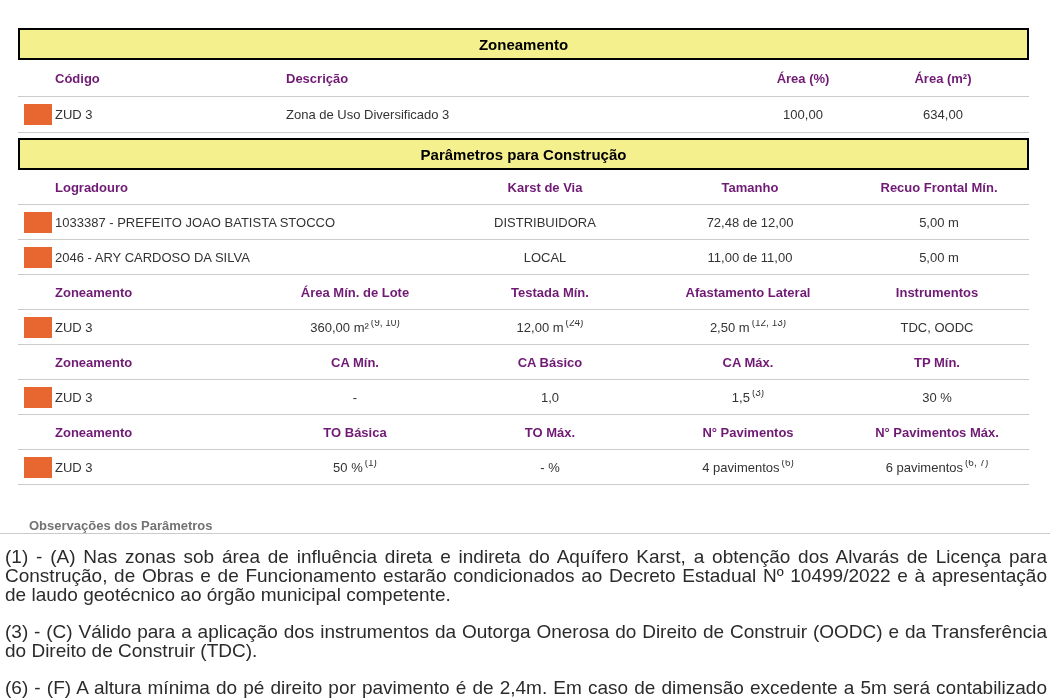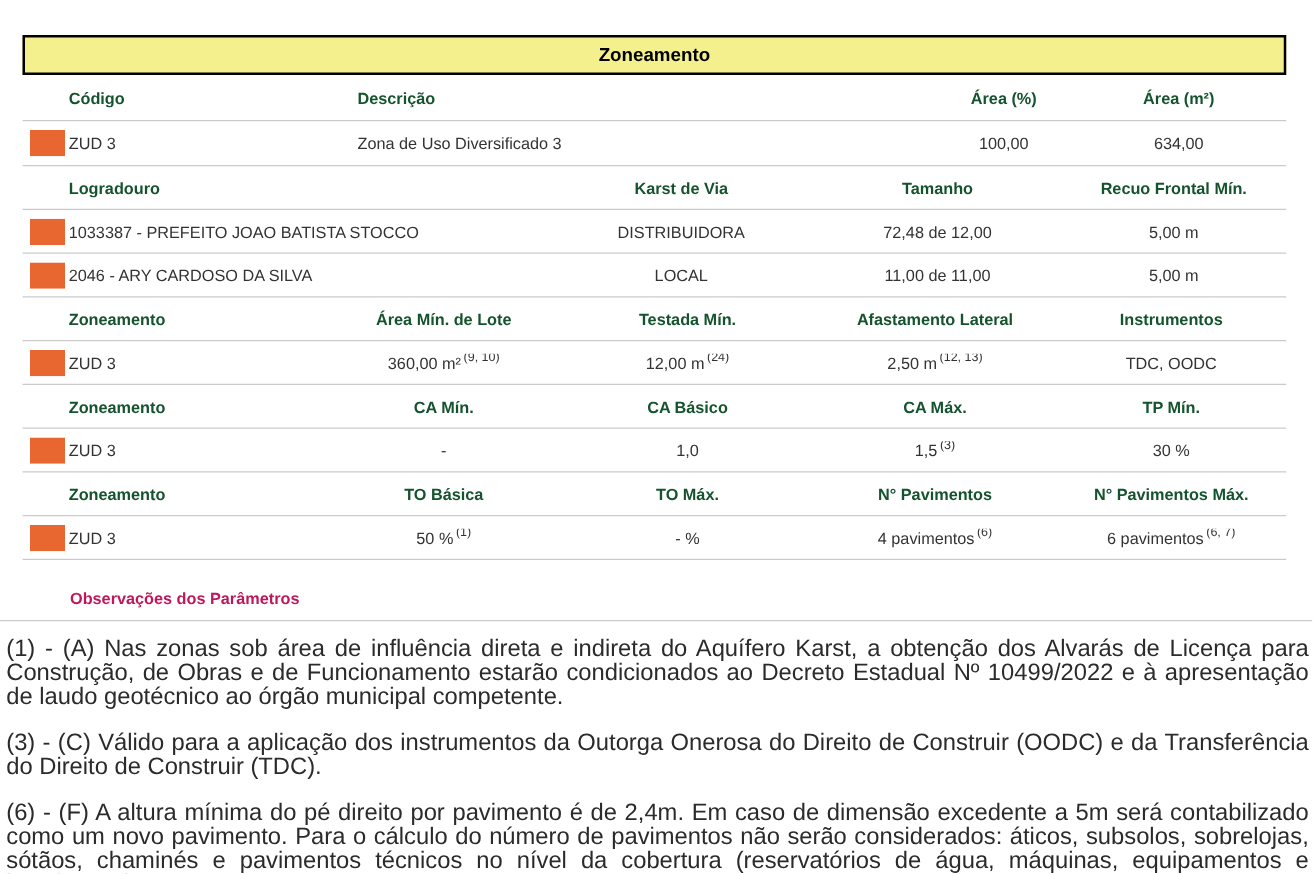--- a/index.html
+++ b/index.html
@@ -21,28 +21,28 @@
     font-size:13px; height:35px;
   }
   .t1 .row { grid-template-columns:34px 231px 460px 120px 160px; }
   .t1 .row.header { height:37px; }
   .t1 .row.data { height:36px; }
   .t2 .row { grid-template-columns:34px 393px 200px 210px 168px; }
   .t35 .row { grid-template-columns:34px 203px 200px 190px 206px 172px; }
   .cell { white-space:nowrap; overflow:hidden; }
   .cell.left { text-align:left; padding-left:3px; }
   .cell.center { text-align:center; }
-  .hdr { font-weight:bold; color:#14532d; }
+  .hdr { font-weight:bold; color:#701a75; }
   .swatch { display:block; width:28px; height:21px; background:#E8662F; margin-left:6px; }
   sup.ref { font-size:10px; line-height:0; vertical-align:super; margin-left:2px; color:#333333; }
   .obs-head {
-    margin-top:12px; height:37px; padding-left:56px;
-    display:flex; align-items:center;
+    margin-top:12px; height:37px; padding-left:29px;
+    display:flex; align-items:flex-end;
     border-bottom:1px solid #cbcbcb;
-    font-weight:bold; font-size:13px; color:#be185d;
+    font-weight:bold; font-size:13px; color:#737373;
   }
   .notes { margin:13px 3px 0 5px; }
   .notes p {
     margin:0 0 18px 0; font-size:19px; line-height:19px;
     text-align:justify; color:#2b2b2b;
   }
 </style>
 </head>
 <body>
 
@@ -64,20 +64,23 @@
         <div class="cell">
           <span class="swatch"></span>
         </div>
         <div class="cell left">ZUD 3</div>
         <div class="cell left">Zona de Uso Diversificado 3</div>
         <div class="cell center">100,00</div>
         <div class="cell center">634,00</div>
       </div>
     </div>
 
+    <div class="bar second">
+      <span>Parâmetros para Construção</span>
+    </div>
 
     <div class="t2">
       <div class="row header">
         <div class="cell"></div>
         <div class="cell left hdr">Logradouro</div>
         <div class="cell center hdr">Karst de Via</div>
         <div class="cell center hdr">Tamanho</div>
         <div class="cell center hdr">Recuo Frontal Mín.</div>
       </div>
       <div class="row data">

